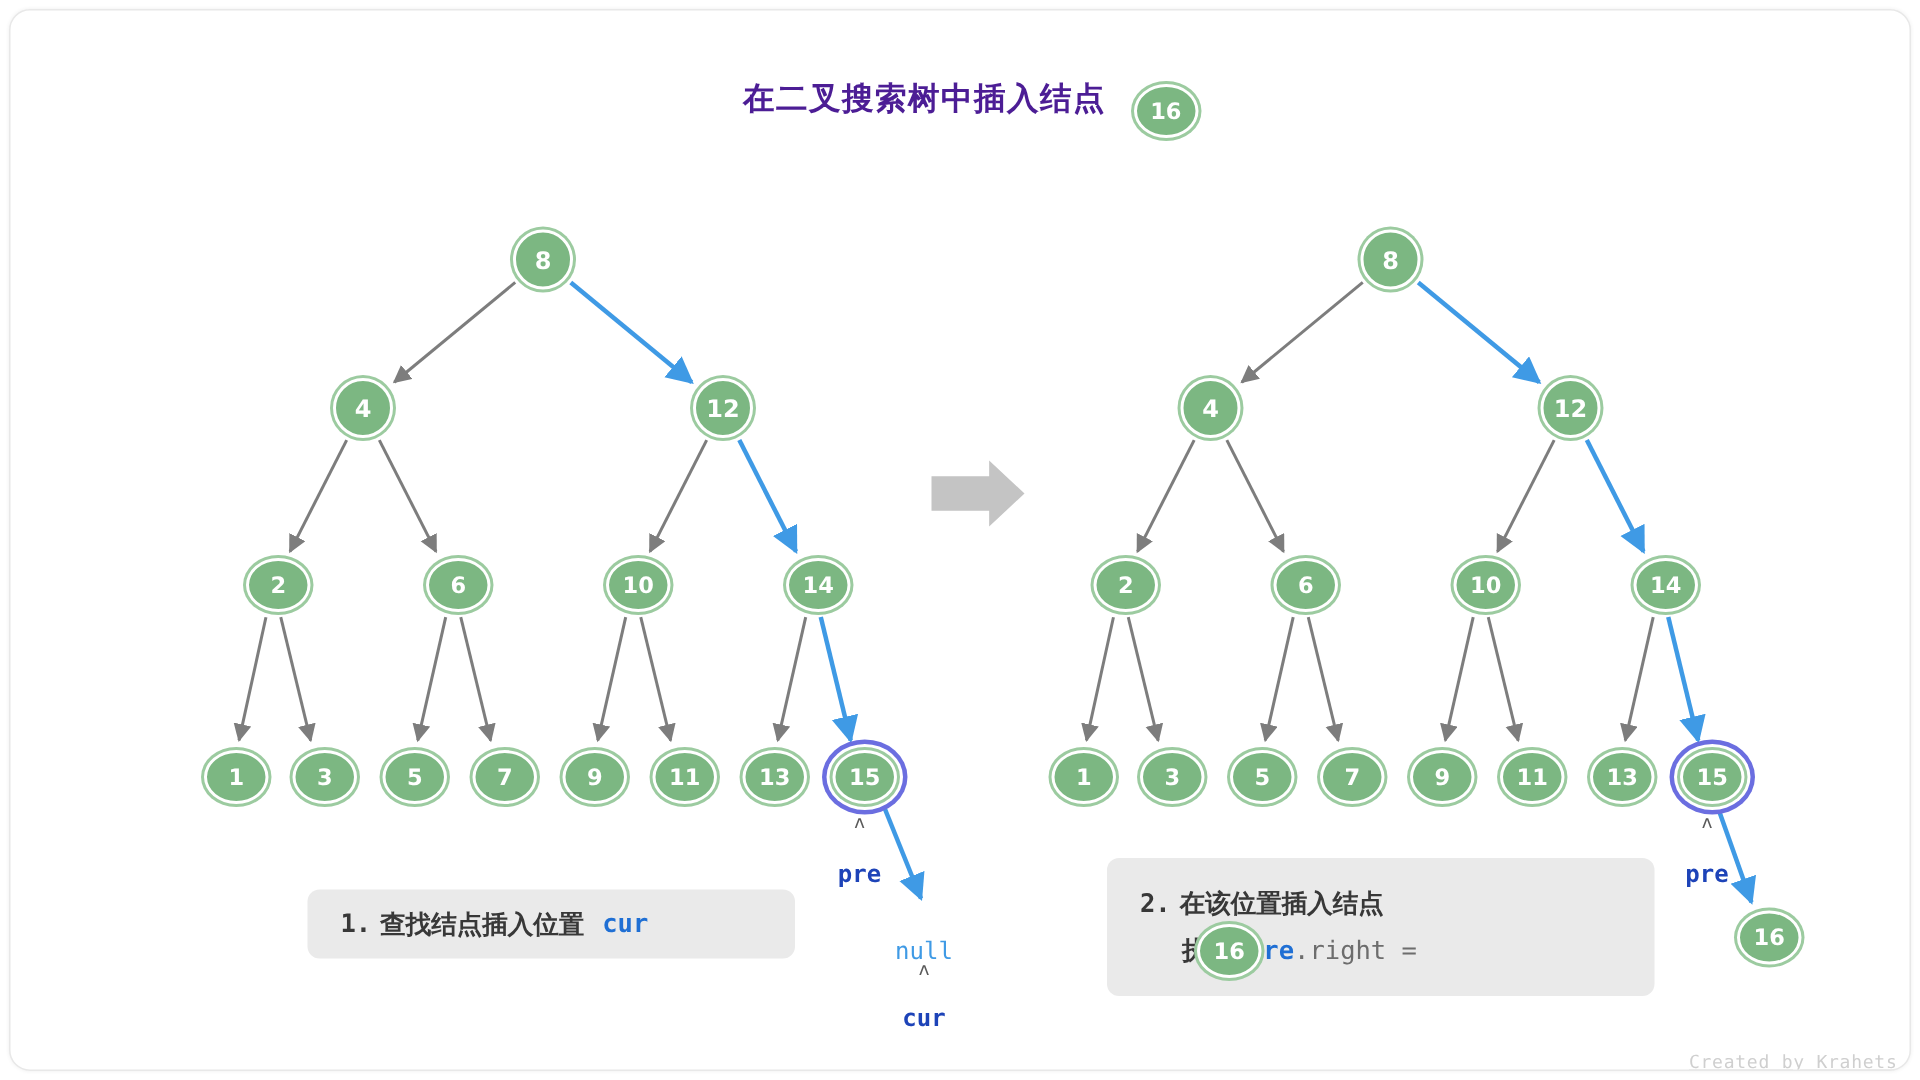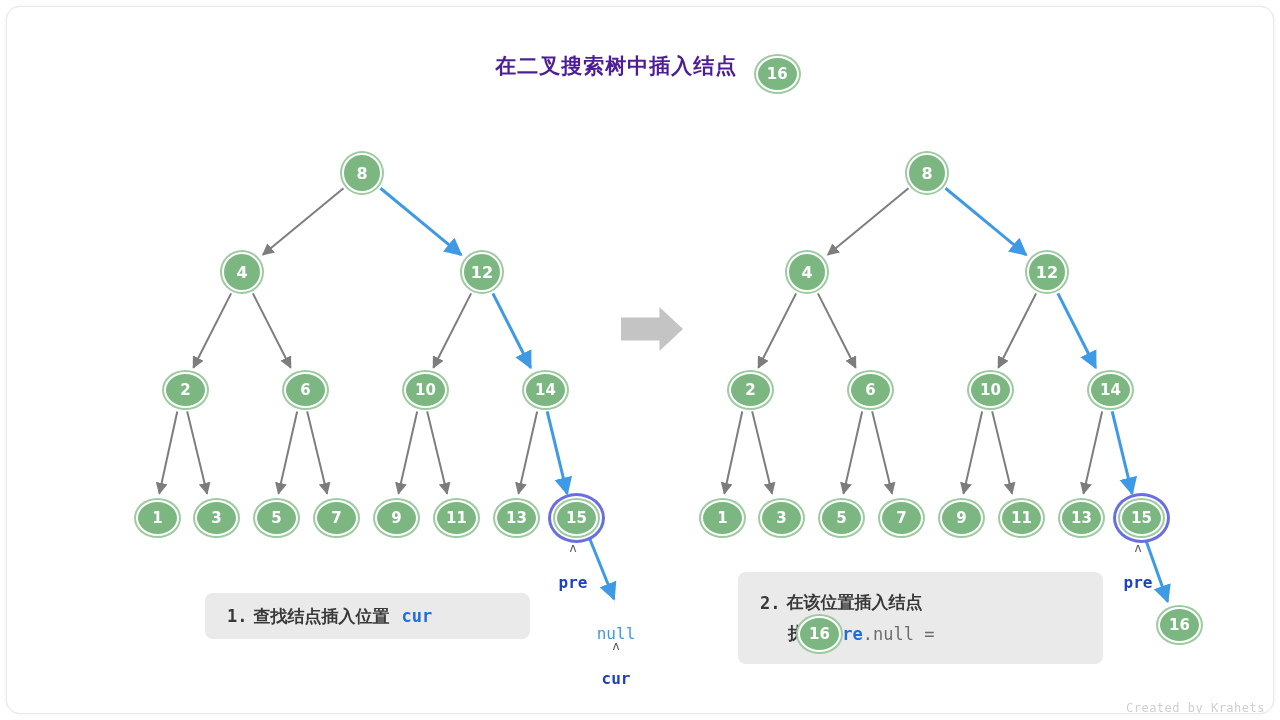--- a/index.html
+++ b/index.html
@@ -253,20 +253,20 @@
     </div>
 
     <div class="caption" id="caption2" style="left: 731px; top: 565px; width: 365px; height: 92px; display: flex; flex-direction: column; justify-content: center; padding-left: 22px;">
       <div class="cap-line">
         <span class="cap-num">2.</span>
         <span>在该位置插入结点</span>
       </div>
       <div class="cap-line" style="margin-top:8px;margin-left:28px;">
         <span>执行</span>
         <span class="mono-blue" style="margin-left:10px;">pre</span>
-        <span class="mono-gray">.null =</span>
+        <span class="mono-gray">.right =</span>
         <span class="node sm" style="margin-left:10px;">16</span>
       </div>
     </div>
 
     <div id="credit">Created by Krahets</div>
   </div>
 </div>
 
 </body></html>

